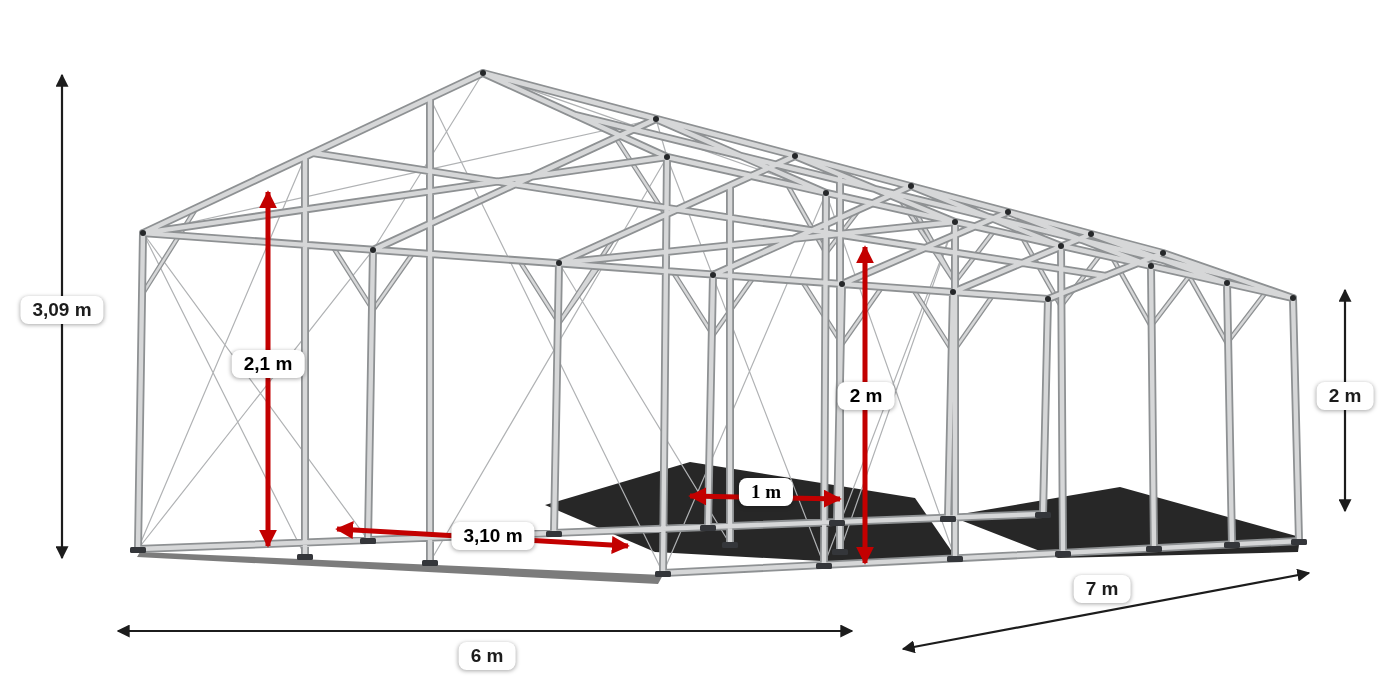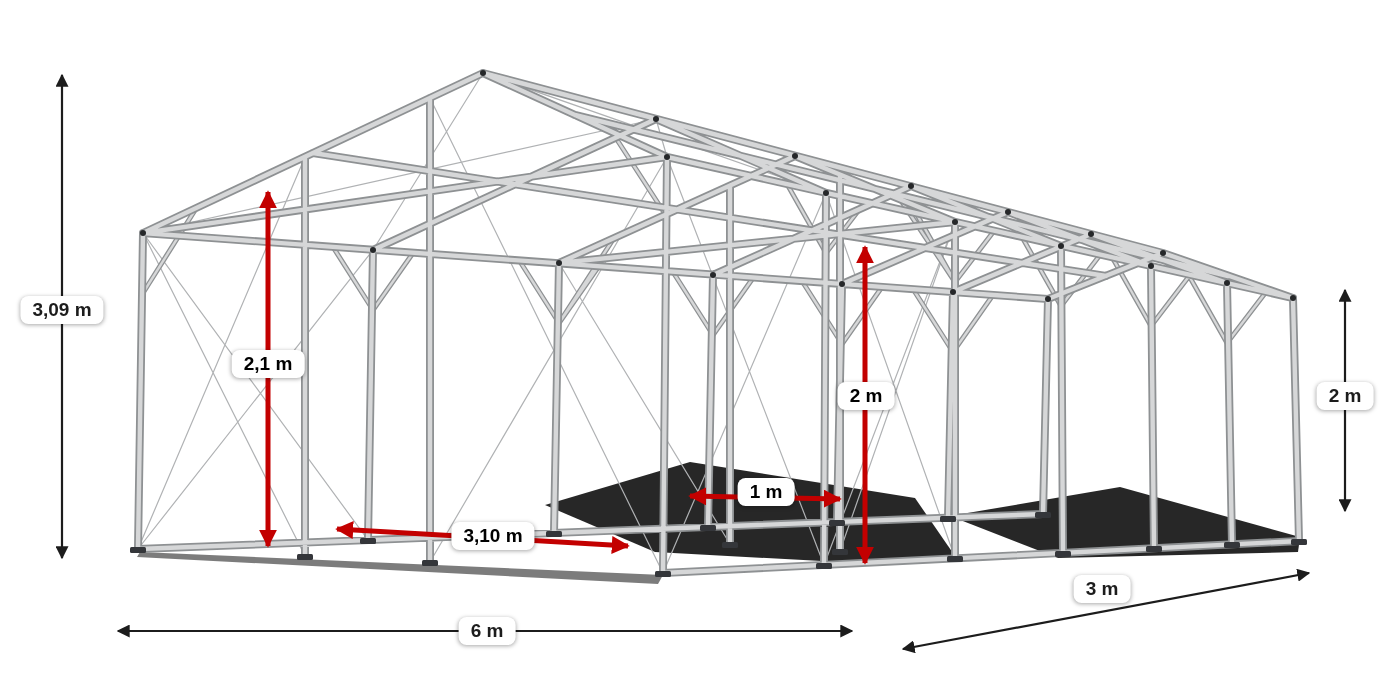--- a/index.html
+++ b/index.html
@@ -167,22 +167,22 @@
       <line x1="865" y1="247" x2="865" y2="563" marker-start="url(#mR)" marker-end="url(#mR)"></line>
     </g>
   </svg>
 
   <div class="dim-label" style="left:62px;top:310px;">3,09 m</div>
 
   <div class="dim-label red" style="left:268px;top:364px;">2,1 m</div>
 
   <div class="dim-label red" style="left:493px;top:536px;">3,10 m</div>
 
-  <div class="dim-label" style="left:487px;top:631px;">6 m</div>
+  <div class="dim-label" style="left:487px;top:656px;">6 m</div>
 
-  <div class="dim-label red" style="left:766px;top:492px;">1 m</div>
+  <div class="dim-label red" style="left:766px;top:492px;font-family:Liberation Serif, serif;">1 m</div>
 
   <div class="dim-label red" style="left:866px;top:396px;">2 m</div>
 
-  <div class="dim-label" style="left:1102px;top:589px;">3 m</div>
+  <div class="dim-label" style="left:1102px;top:589px;">7 m</div>
 
   <div class="dim-label" style="left:1345px;top:396px;">2 m</div>
 </div>
 
 </body></html>

